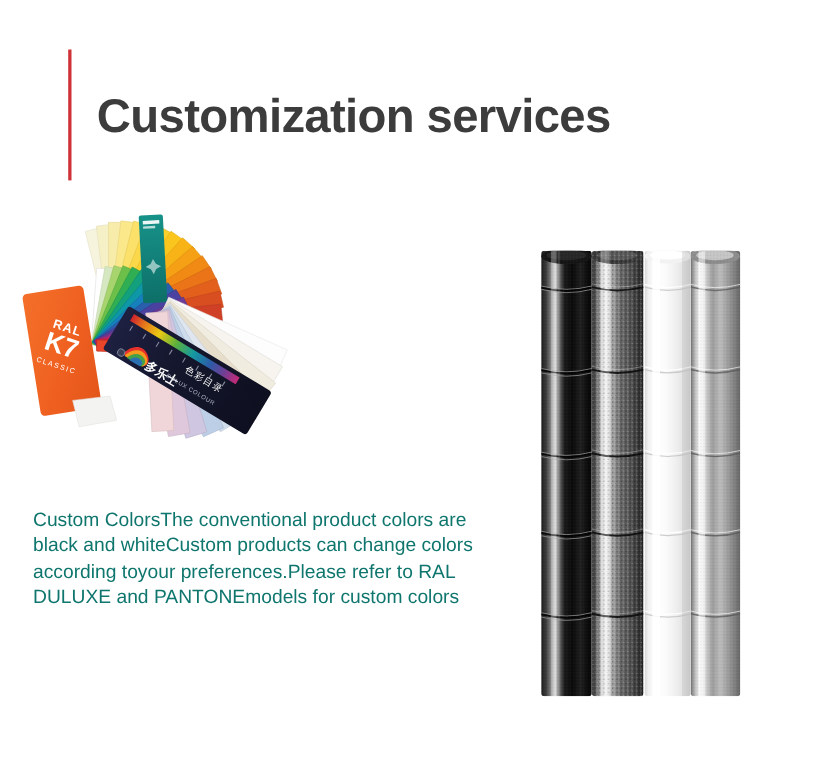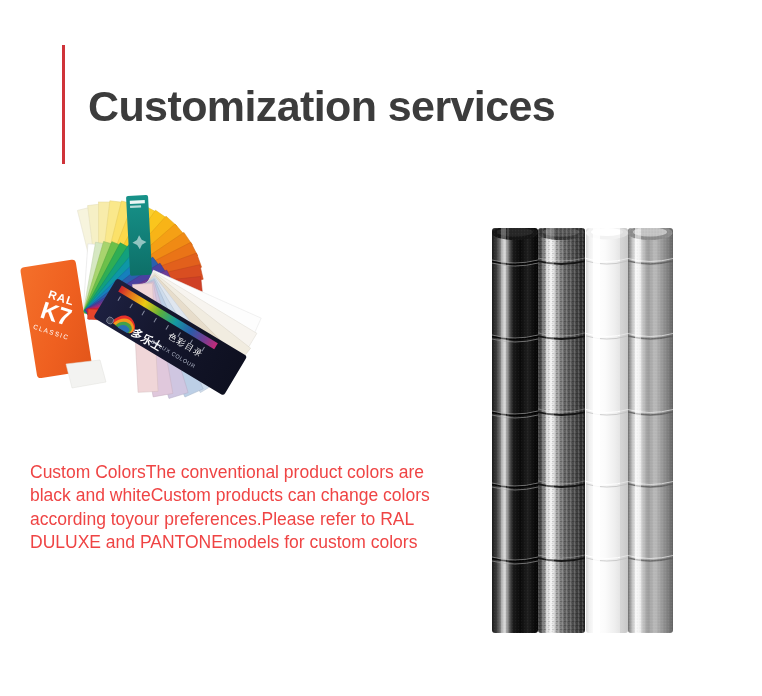--- a/index.html
+++ b/index.html
@@ -64,21 +64,21 @@
   }
   #swatch-figure svg { display: block; }
 
   #custom-color-copy {
     position: absolute;
     left: 30px;
     top: 443px;
     width: 402px;
     font-size: 17.5px;
     line-height: 23.5px;
-    color: #ef4444;
+    color: #0f766e;
   }
 
   
   #product-photo {
     position: absolute;
     left: 470px;
     top: 215px;
     width: 220px;
     height: 430px;
   }

